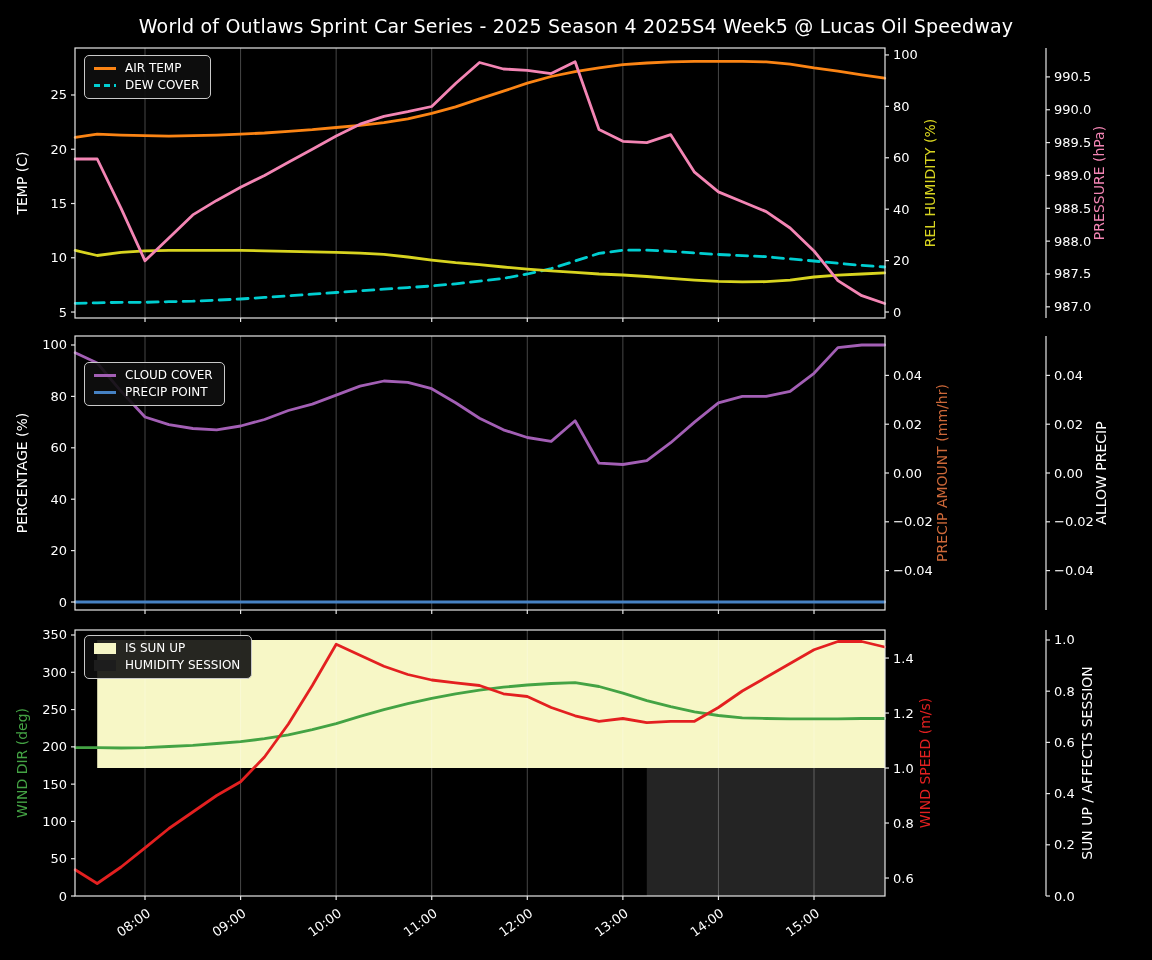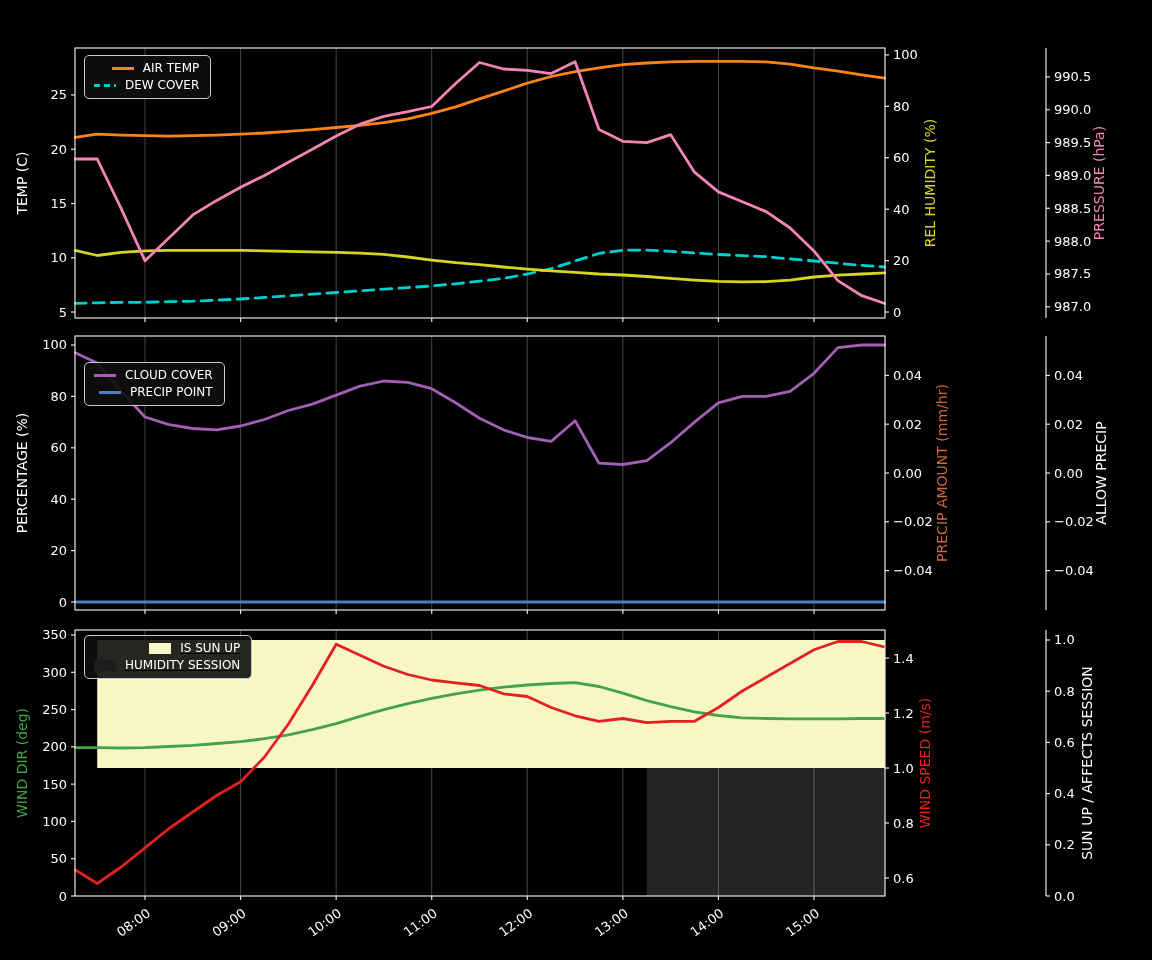--- a/index.html
+++ b/index.html
@@ -3,21 +3,21 @@
 <meta charset="utf-8">
 <style>
   html,body{margin:0;padding:0;background:#000;}
   #fig{position:relative;width:1152px;height:960px;background:#000;overflow:hidden;
        font-family:"DejaVu Sans","Liberation Sans",sans-serif;}
   #chart{position:absolute;left:0;top:0;}
   .title{position:absolute;top:15px;left:0;width:100%;text-align:center;color:#fff;
          font-size:19px;letter-spacing:0.2px;}
   .legend{position:absolute;background:rgba(14,14,14,0.9);border:1px solid #c9c9c9;
           border-radius:5px;padding:6px 11px 6px 9px;display:flex;flex-direction:column;
-          gap:4px;z-index:3;align-items:flex-end;}
+          gap:4px;z-index:3;}
   .legend-item{display:flex;align-items:center;gap:9px;color:#fff;font-size:12px;line-height:13px;}
   .sw{width:22px;height:3px;flex:0 0 auto;}
   .sw.patch{height:11px;}
   .sw.dashed{background:repeating-linear-gradient(90deg,var(--c) 0 6px,transparent 6px 10px);}
   svg text{font-family:"DejaVu Sans","Liberation Sans",sans-serif;}
 </style>
 </head>
 <body>
 
 <div id="fig">
@@ -205,41 +205,42 @@
       <text x="1092" y="763" text-anchor="middle" fill="#ffffff" font-size="14" transform="rotate(-90 1092 763)">SUN UP / AFFECTS SESSION</text>
       <text x="149.00637145587766" y="916" text-anchor="end" fill="#ffffff" font-size="13" transform="rotate(-36 149.00637145587766 912)">08:00</text>
       <text x="244.57820962089835" y="916" text-anchor="end" fill="#ffffff" font-size="13" transform="rotate(-36 244.57820962089835 912)">09:00</text>
       <text x="340.15004778591907" y="916" text-anchor="end" fill="#ffffff" font-size="13" transform="rotate(-36 340.15004778591907 912)">10:00</text>
       <text x="435.72188595093974" y="916" text-anchor="end" fill="#ffffff" font-size="13" transform="rotate(-36 435.72188595093974 912)">11:00</text>
       <text x="531.2937241159605" y="916" text-anchor="end" fill="#ffffff" font-size="13" transform="rotate(-36 531.2937241159605 912)">12:00</text>
       <text x="626.8655622809811" y="916" text-anchor="end" fill="#ffffff" font-size="13" transform="rotate(-36 626.8655622809811 912)">13:00</text>
       <text x="722.4374004460018" y="916" text-anchor="end" fill="#ffffff" font-size="13" transform="rotate(-36 722.4374004460018 912)">14:00</text>
       <text x="818.0092386110225" y="916" text-anchor="end" fill="#ffffff" font-size="13" transform="rotate(-36 818.0092386110225 912)">15:00</text>
     </svg>
+  <div class="title">World of Outlaws Sprint Car Series - 2025 Season 4 2025S4 Week5 @ Lucas Oil Speedway</div>
   <div class="legend" id="legend-p0" style="left:84px;top:55px;">
       <div class="legend-item">
         <span class="sw " style="background: rgb(251, 132, 20);"></span>
         <span>AIR TEMP</span>
       </div>
       <div class="legend-item">
         <span class="sw dashed" style="--c: #00ced1;"></span>
         <span>DEW COVER</span>
       </div>
     </div>
   <div class="legend" id="legend-p1" style="left:84px;top:362px;">
       <div class="legend-item">
         <span class="sw " style="background: rgb(163, 95, 181);"></span>
         <span>CLOUD COVER</span>
       </div>
       <div class="legend-item">
         <span class="sw " style="background: rgb(70, 130, 196);"></span>
         <span>PRECIP POINT</span>
       </div>
     </div>
-  <div class="legend" id="legend-p2" style="left:84px;top:635px;text-decoration:underline;">
+  <div class="legend" id="legend-p2" style="left:84px;top:635px;">
       <div class="legend-item">
         <span class="sw patch" style="background: rgb(247, 247, 198);"></span>
         <span>IS SUN UP</span>
       </div>
       <div class="legend-item">
         <span class="sw patch" style="background: rgb(29, 29, 29);"></span>
         <span>HUMIDITY SESSION</span>
       </div>
     </div>
 </div>

